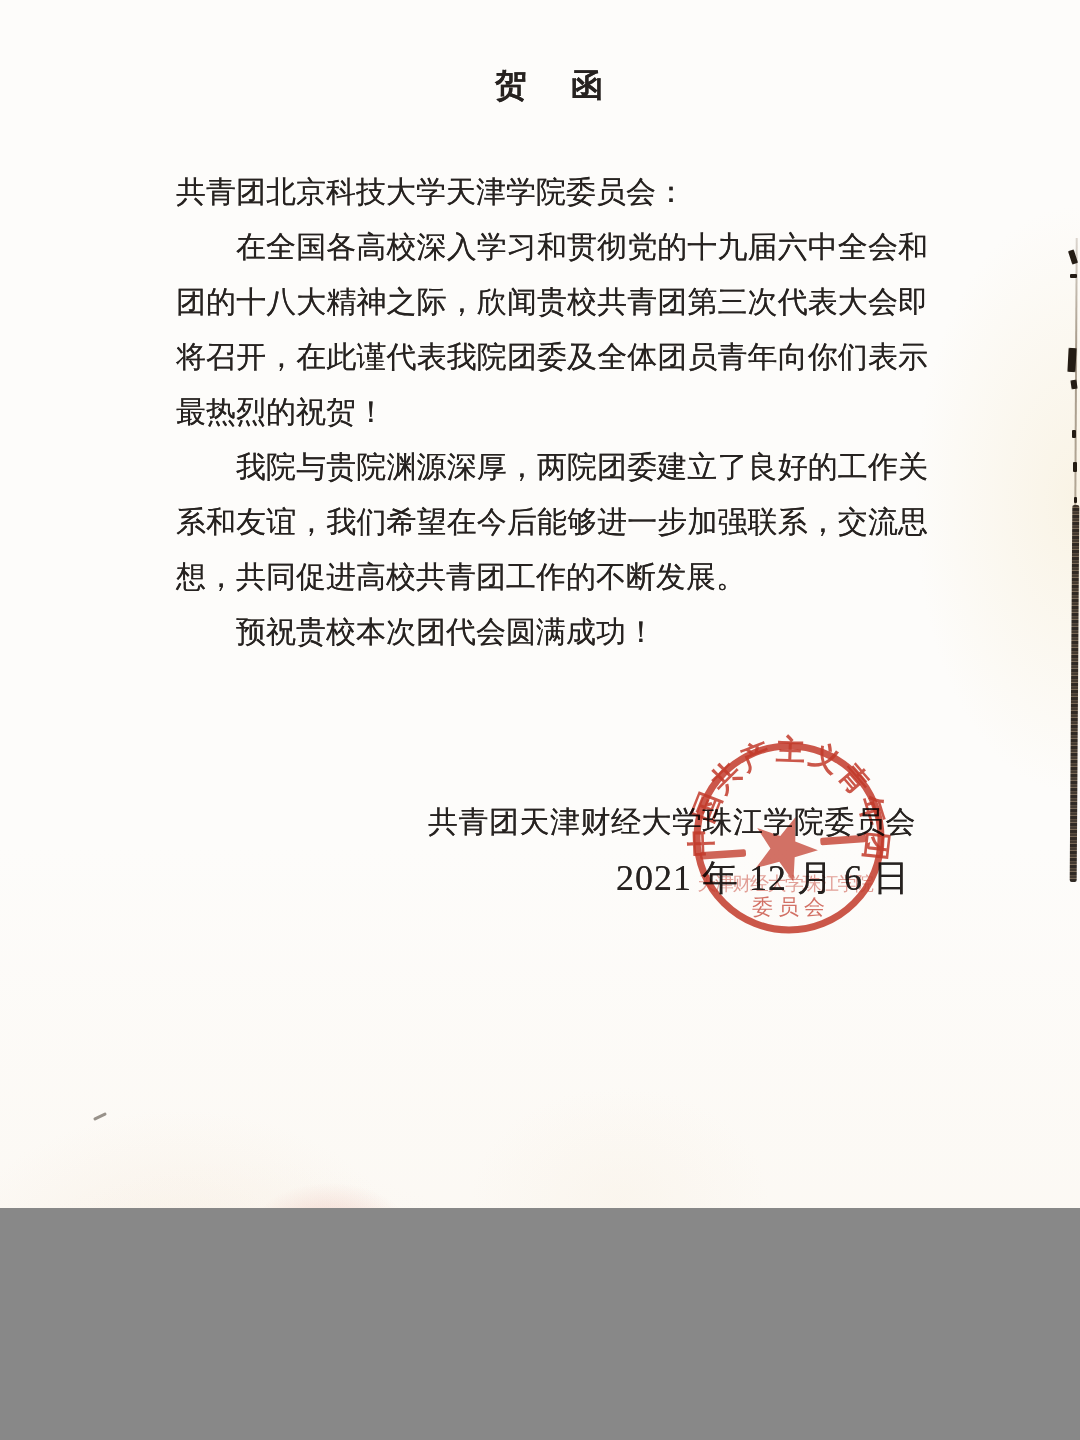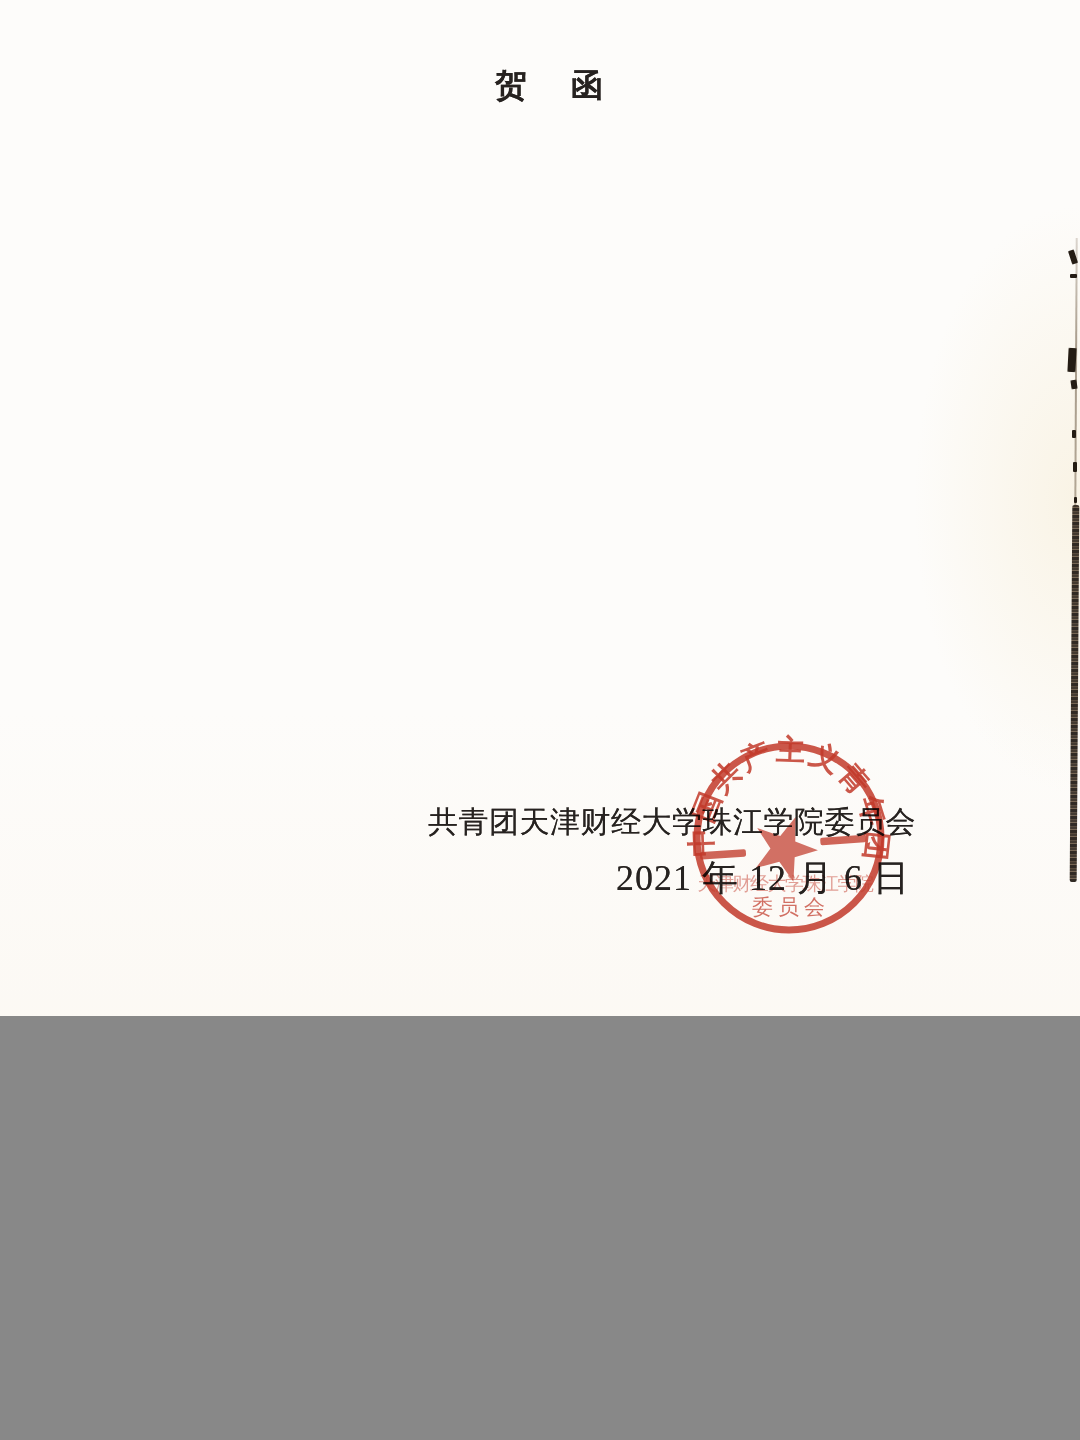--- a/index.html
+++ b/index.html
@@ -3,21 +3,21 @@
 <meta charset="utf-8">
 <style>
   :root{
     --seal-red:#c43b2c;
     --ink:#262220;
     --paper:#fdfcfa;
   }
   html,body{margin:0;padding:0;background:#888;}
   .page{
     position:relative;
-    width:1080px;height:1016px;
+    width:1080px;height:1208px;
     background:var(--paper);
     overflow:hidden;
     font-family:"Liberation Serif","DejaVu Serif",serif;
   }
   
   .stains{
     position:absolute;inset:0;pointer-events:none;
     background-image:
       radial-gradient(110px 65px at 330px 1228px, rgba(232,176,166,0.45), rgba(232,176,166,0) 70%),
       radial-gradient(220px 140px at 390px 1305px, rgba(242,222,198,0.40), rgba(242,222,198,0) 72%),
@@ -109,20 +109,26 @@
   .speck2{position:absolute;left:164px;top:1308px;width:6px;height:3px;background:rgba(60,52,44,0.5);transform:rotate(-15deg);border-radius:2px;}
 </style>
 </head>
 <body>
 
 <div class="page">
   <div class="stains"></div>
 
   <h1 class="title">贺　函</h1>
 
+  <div class="body-text">
+    <p class="addressee">共青团北京科技大学天津学院委员会：</p>
+    <p class="para">在全国各高校深入学习和贯彻党的十九届六中全会和团的十八大精神之际，欣闻贵校共青团第三次代表大会即将召开，在此谨代表我院团委及全体团员青年向你们表示最热烈的祝贺！</p>
+    <p class="para">我院与贵院渊源深厚，两院团委建立了良好的工作关系和友谊，我们希望在今后能够进一步加强联系，交流思想，共同促进高校共青团工作的不断发展。</p>
+    <p class="para">预祝贵校本次团代会圆满成功！</p>
+  </div>
 
   <div class="signature">共青团天津财经大学珠江学院委员会</div>
   <div class="date">2021 年 12 月 6 日</div>
 
   <div class="seal">
     <svg viewBox="-110 -110 220 220" xmlns="http://www.w3.org/2000/svg">
       <circle class="ring" r="92"></circle>
       <defs>
         <path id="sealArc" d="M -75.3 20.2 A 78 78 0 1 1 75.3 20.2" fill="none"></path>
       </defs>

